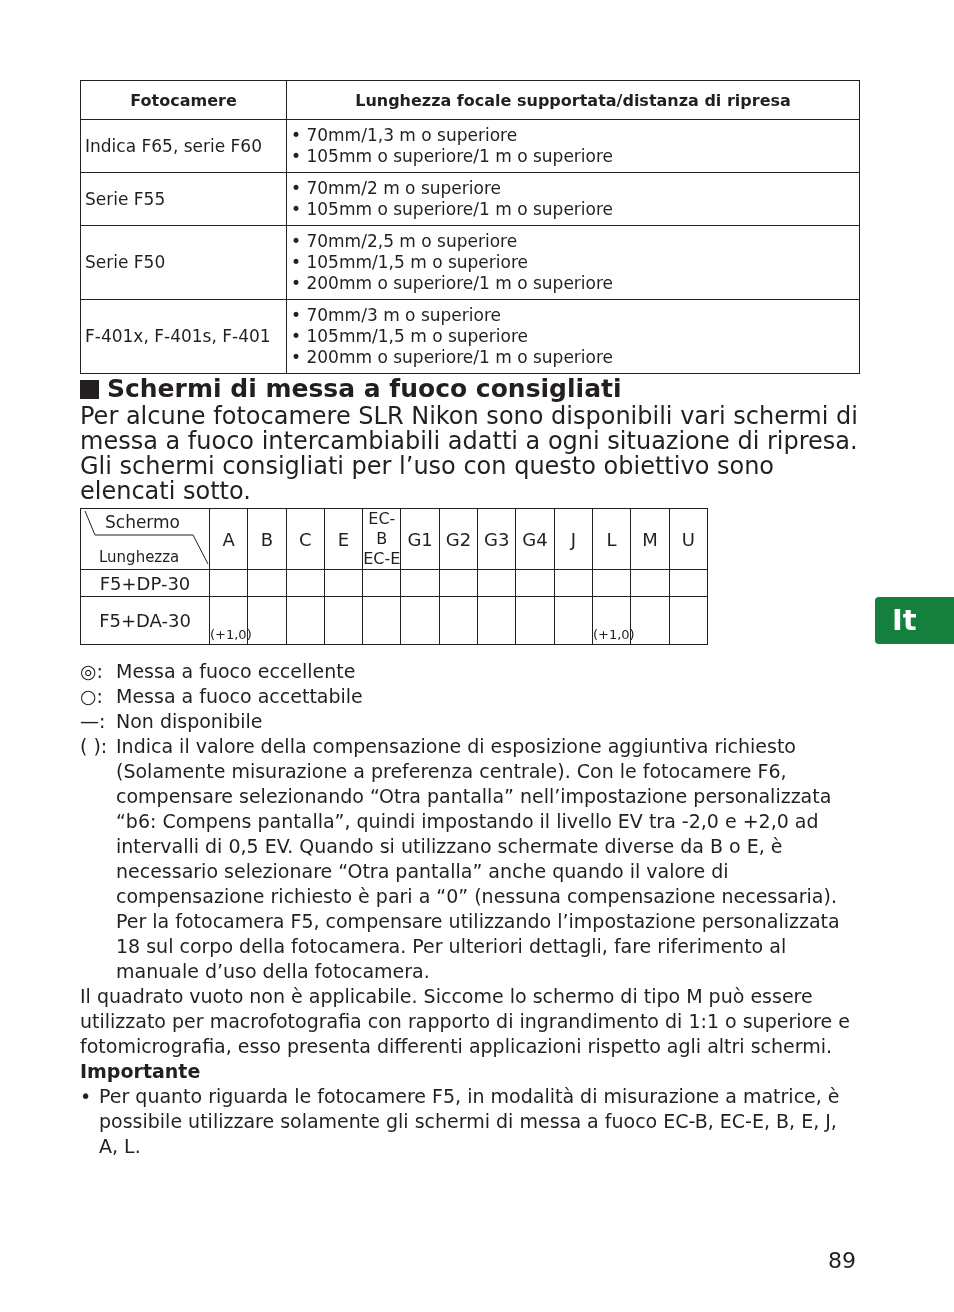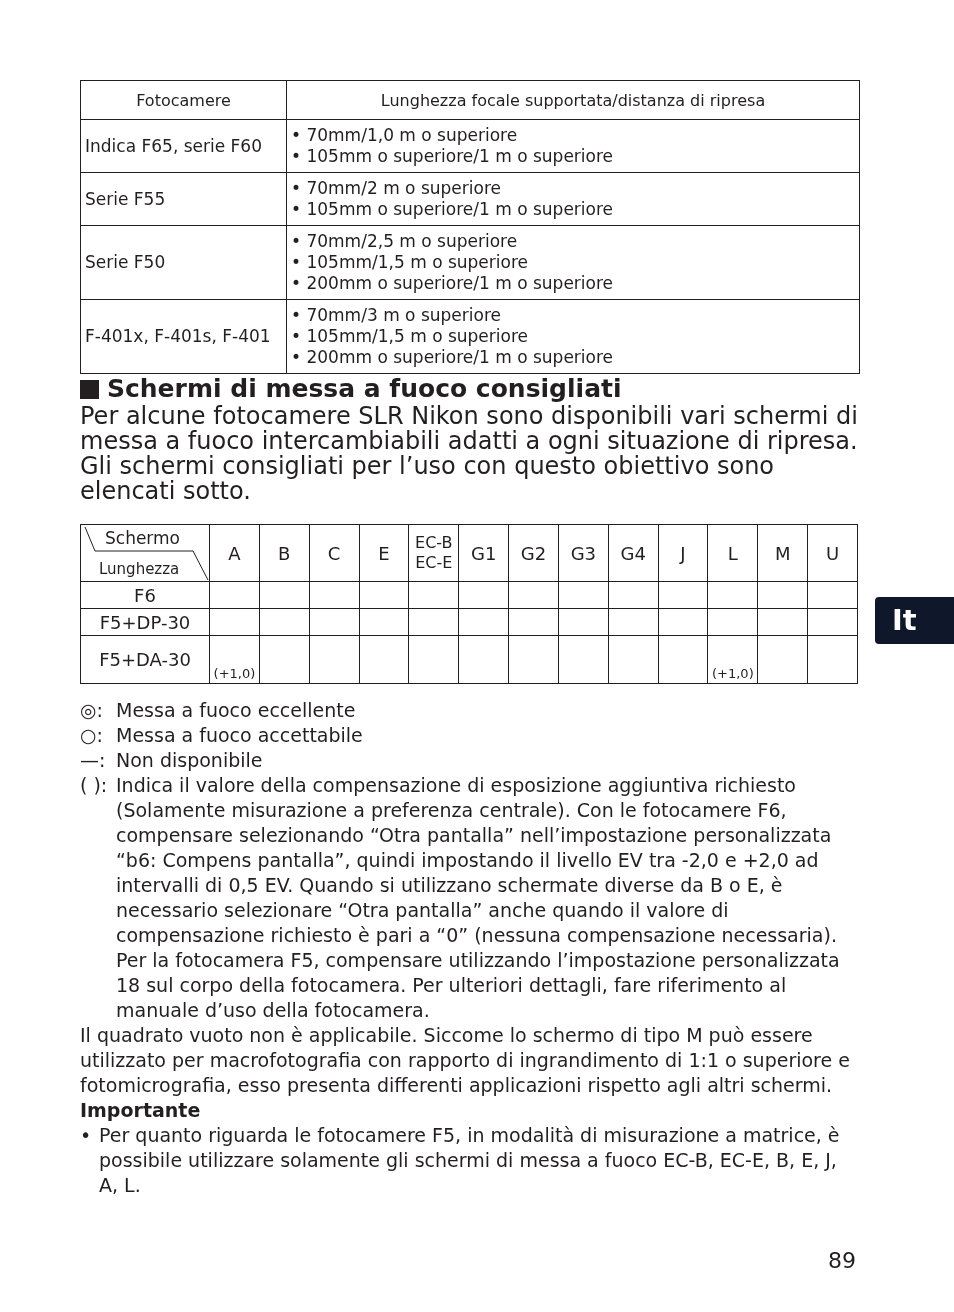--- a/index.html
+++ b/index.html
@@ -5,32 +5,32 @@
   html, body { margin: 0; padding: 0; background: #ffffff; }
   body {
     width: 954px; height: 1312px; position: relative; overflow: hidden;
     font-family: "DejaVu Sans", sans-serif; color: #231f20;
   }
   .page { position: absolute; left: 80px; top: 80px; width: 780px; }
 
   
   table.t1 { border-collapse: collapse; width: 780px; table-layout: fixed; }
   table.t1 th, table.t1 td { border: 1px solid #231f20; }
-  table.t1 th { height: 38px; font-size: 16px; font-weight: normal; text-align: center; padding: 0; }
+  table.t1 th { height: 38px; font-size: 16px; font-weight: bold; text-align: center; padding: 0; }
   table.t1 td { font-size: 17px; line-height: 21px; padding: 5px 4px; vertical-align: middle; }
   table.t1 td.cam { width: 198px; }
   .t1 .bul { display: block; white-space: nowrap; }
 
   
   .h2 { margin-top: 0; font-size: 25px; font-weight: bold; line-height: 30px; display: flex; align-items: center; }
   .h2 .sq { width: 19px; height: 19px; background: #231f20; display: inline-block; margin-right: 8px; }
   .para { font-size: 24px; line-height: 25px; }
 
   
-  table.t2 { border-collapse: collapse; margin-top: 20px; width: 778px; table-layout: fixed; }
+  table.t2 { border-collapse: collapse; margin-top: 4px; width: 628px; table-layout: fixed; }
   table.t2 th, table.t2 td { border: 1px solid #231f20; padding: 0; text-align: center; }
   table.t2 th { font-weight: normal; font-size: 18px; height: 56px; }
   table.t2 th.diag { width: 128px; position: relative; font-size: 16px; }
   table.t2 th.diag svg { position: absolute; left: 0; top: 0; }
   table.t2 th.diag .top { position: absolute; left: 24px; top: 3px; font-size: 17px; }
   table.t2 th.diag .bot { position: absolute; left: 18px; bottom: 3px; font-size: 15px; }
   table.t2 th.ec { font-size: 16px; line-height: 20px; }
   table.t2 td { font-size: 18px; height: 26px; }
   table.t2 tr.tall td { height: 45px; }
   table.t2 td.note { font-size: 13px; vertical-align: bottom; padding-bottom: 2px; }
@@ -41,39 +41,39 @@
   .lg .sym { width: 36px; flex: none; white-space: nowrap; }
   .lg .txt { flex: 1; }
   .indent { padding-left: 36px; }
   .bold { font-weight: bold; }
   .bulletline { display: flex; }
   .bulletline .b { width: 19px; flex: none; }
 
   .pagenum { position: absolute; left: 828px; top: 1248px; font-size: 22px; }
   .tab-it {
     position: absolute; left: 875px; top: 597px; width: 79px; height: 47px;
-    background: #0f172a; border-radius: 4px 0 0 4px; color: #ffffff;
+    background: #15803d; border-radius: 4px 0 0 4px; color: #ffffff;
     font-size: 29px; font-weight: bold; line-height: 47px; padding-left: 17px; box-sizing: border-box;
   }
 </style>
 </head>
 <body>
 
 <div class="page">
 
   <table class="t1">
     <tbody>
         <tr>
       <th style="width:205px">Fotocamere</th>
       <th>Lunghezza focale supportata/distanza di ripresa</th>
     </tr>
     <tr>
       <td class="cam">Indica F65, serie F60</td>
       <td>
-        <span class="bul">• 70mm/1,0 m o superiore</span>
+        <span class="bul">• 70mm/1,3 m o superiore</span>
         <span class="bul">• 105mm o superiore/1 m o superiore</span>
       </td>
     </tr>
     <tr>
       <td class="cam">Serie F55</td>
       <td>
         <span class="bul">• 70mm/2 m o superiore</span>
         <span class="bul">• 105mm o superiore/1 m o superiore</span>
       </td>
     </tr>
@@ -121,36 +121,20 @@
         <div>EC-E</div>
       </th>
       <th>G1</th>
       <th>G2</th>
       <th>G3</th>
       <th>G4</th>
       <th>J</th>
       <th>L</th>
       <th>M</th>
       <th>U</th>
-    </tr>
-    <tr>
-      <td>F6</td>
-      <td></td>
-      <td></td>
-      <td></td>
-      <td></td>
-      <td></td>
-      <td></td>
-      <td></td>
-      <td></td>
-      <td></td>
-      <td></td>
-      <td></td>
-      <td></td>
-      <td></td>
     </tr>
     <tr>
       <td>F5+DP-30</td>
       <td></td>
       <td></td>
       <td></td>
       <td></td>
       <td></td>
       <td></td>
       <td></td>

